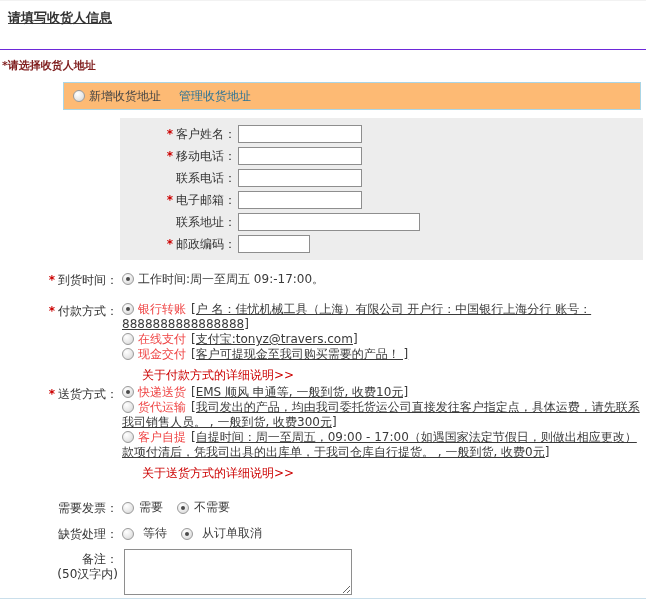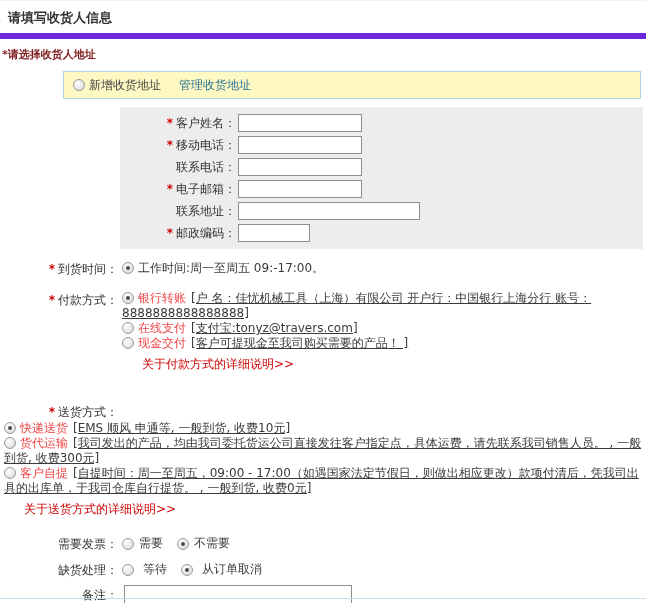--- a/index.html
+++ b/index.html
@@ -5,33 +5,34 @@
   * { margin:0; padding:0; box-sizing:border-box; }
   html,body { background:#fff; }
   body {
     width:646px; height:603px; overflow:hidden;
     font-family:"DejaVu Sans","Liberation Sans",sans-serif;
     font-size:12px; color:#3a3a3a;
   }
   .page { position:relative; width:646px; height:603px; border-top:1px solid #f2f2f2; }
 
   .page-header {
-    padding:8px 8px 6px 8px;
-    border-bottom:6px solid #6d28d9;
+    padding:8px 8px 22px 8px;
+    border-bottom:1px solid #6d28d9;
+    text-decoration:underline;
   }
   .page-title { font-size:13px; font-weight:bold; color:#333; }
 
   .section-title {
     margin:8px 0 0 2px;
     font-size:11px; font-weight:bold; color:#7f1d1d;
   }
 
   .address-box {
     margin:9px 5px 0 63px; height:28px;
-    border:1px solid #aad5e5; background:#fef9c3;
+    border:1px solid #aad5e5; background:#fdba74;
     display:flex; align-items:center; padding-left:9px;
   }
   .address-box .opt-text { color:#444; margin-left:4px; }
   .manage-link { color:#2e7496; text-decoration:none; margin-left:18px; cursor:pointer; }
 
   
   .radio {
     display:inline-block; width:12px; height:12px; border-radius:50%;
     border:1px solid #9a9a9a;
     background:radial-gradient(circle at 35% 30%, #ffffff 0%, #e9e9e9 55%, #cfcfcf 100%);
@@ -83,21 +84,21 @@
   .inline-opts .gap { width:14px; }
   .inline-opts.wide-gap .radio { margin-right:9px; }
 
   .remark-label { line-height:15px; padding-top:3px; }
   .remark-textarea {
     width:228px; height:46px; border:1px solid #8e8e8e; background:#fff;
     font-family:inherit; font-size:12px; resize:both; margin-left:2px;
   }
   .bottom-line { position:absolute; left:0; right:0; bottom:4px; border-top:1px solid #cadfeb; }
 
-  .mt11{margin-top:11px;} .mt13{margin-top:13px;} .mt15{margin-top:31px;flex-direction:column;}
+  .mt11{margin-top:11px;} .mt13{margin-top:13px;} .mt15{margin-top:2px;}
   .mt10{margin-top:18px;} .mt8{margin-top:8px;} .mt6{margin-top:6px;}
 </style>
 </head>
 <body>
 
 <div class="page">
 
   <div class="page-header">
     <div class="page-title">请填写收货人信息</div>
   </div>

